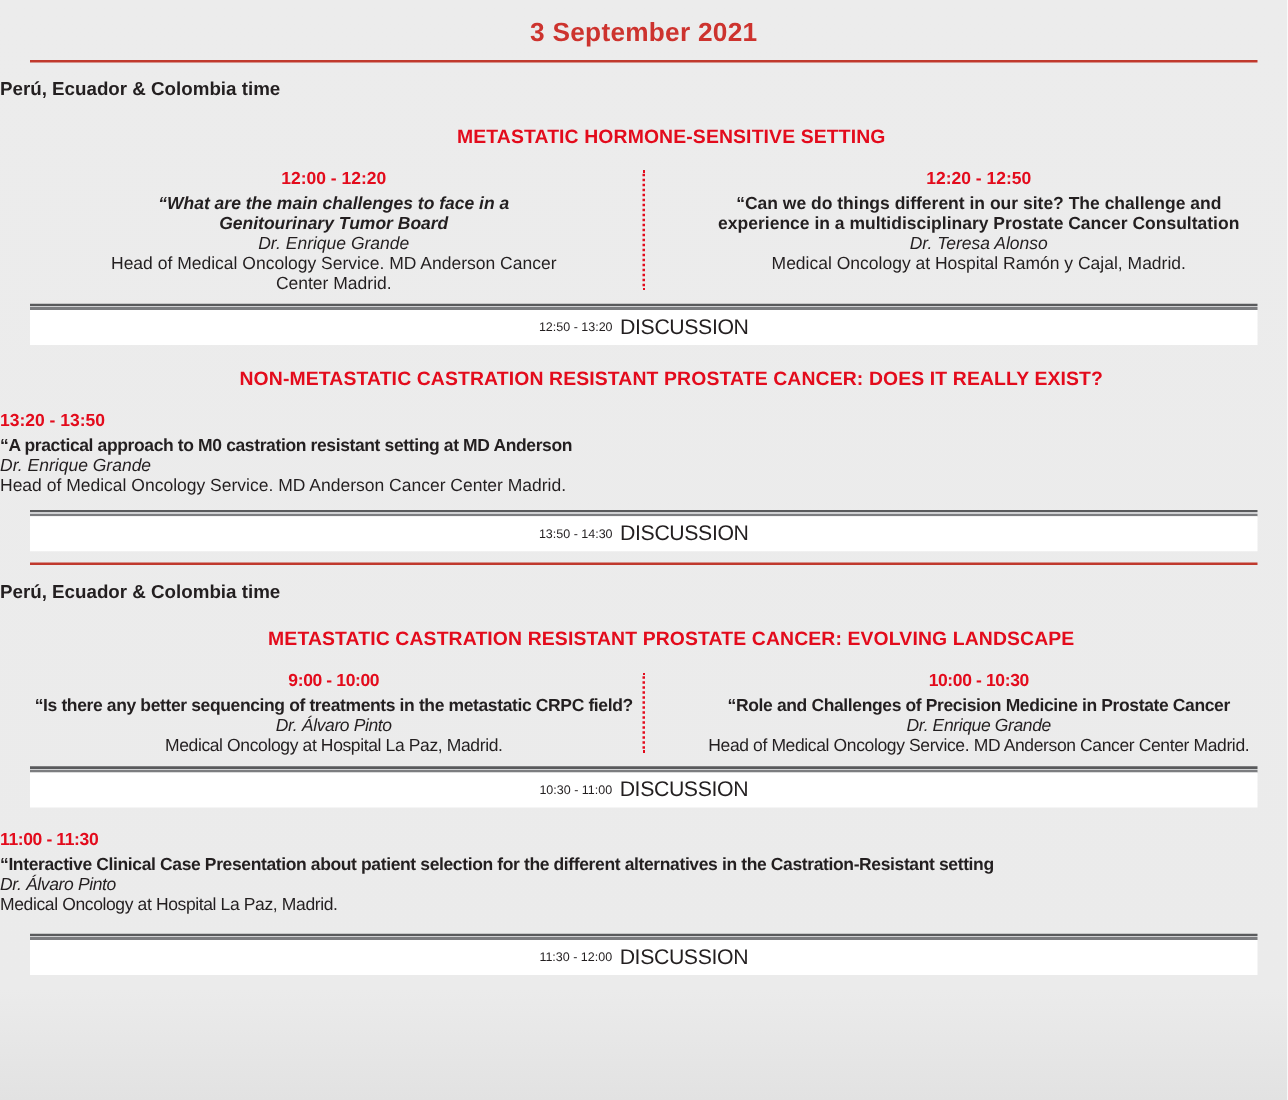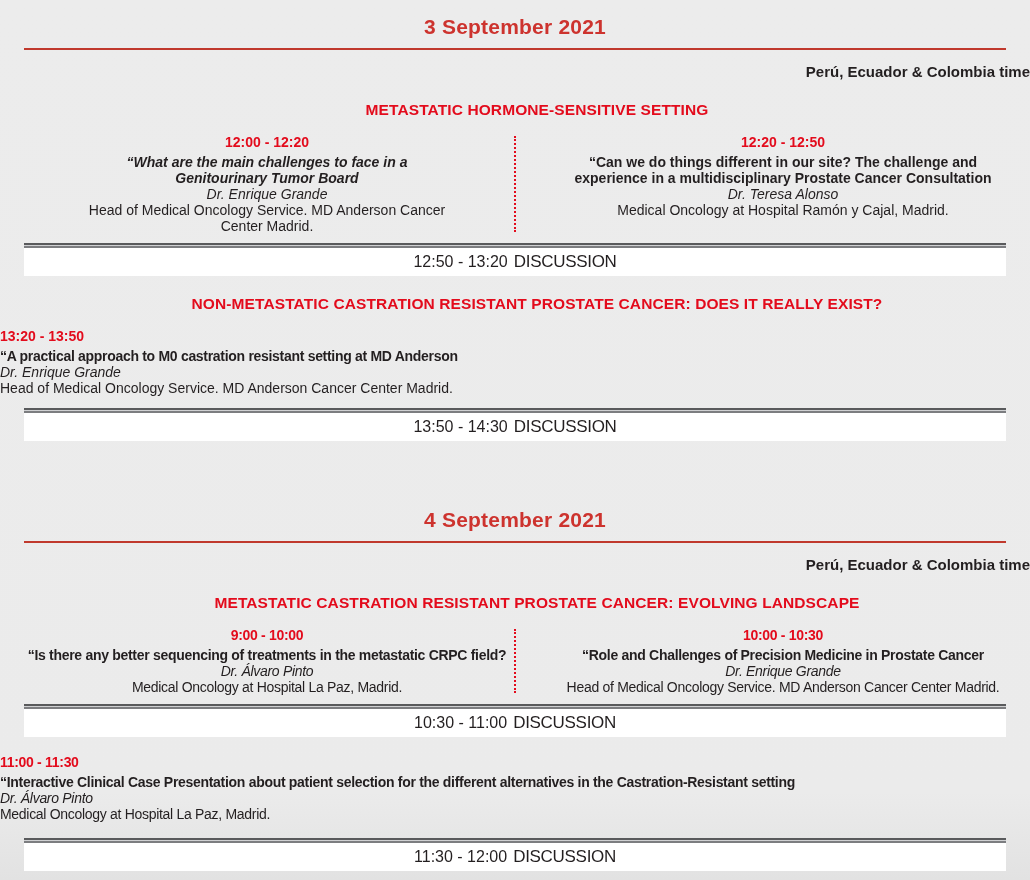--- a/index.html
+++ b/index.html
@@ -8,42 +8,42 @@
   .page {
     position:relative; width:1030px; height:880px; overflow:hidden;
     background:linear-gradient(180deg,#ececec 0%,#ebebeb 90%,#e2e2e2 100%);
     color:#231f20;
   }
   .date-heading {
     padding-top:15px; font-size:21px; font-weight:bold; color:#cd332e;
     text-align:center; letter-spacing:.2px;
   }
   .rule { margin:9px 24px 0 24px; height:0; border-top:2px solid #c0392d; }
-  .timezone { margin-top:13px; font-size:15px; font-weight:bold; text-align:right; }
+  .timezone { margin-top:13px; font-size:15px; font-weight:bold; text-align:left; }
   .section-title {
     margin-top:21px; font-size:15.5px; font-weight:bold; color:#e30b1c;
     text-align:center; letter-spacing:.1px;margin-left:44px;
   }
   .two-col { margin-top:15px; display:flex; align-items:stretch; }
   .col { flex:1 1 50%; display:flex; justify-content:center;padding-left:20px; }
   .col .inner { text-align:center; }
   .v-divider { width:0; border-left:2px dotted #e30b1c; margin:2px 0; }
   .session { text-align:left; }
   .session .time { font-size:14px; font-weight:bold; color:#e30b1c; margin-bottom:4px; }
   .session .title { font-size:14px; font-weight:bold; line-height:16px; }
   .session .speaker { font-size:14px; font-style:italic; line-height:16px; }
   .session .affil { font-size:14px; line-height:16px; }
   .session-single { margin-top:15px; }
   .disc { margin:9px 24px 0 24px; }
   .disc-lines { height:5px; background:linear-gradient(#595a5c 0 2px,#cfd0d2 2px 3px,#7c7d80 3px 5px); }
   .disc-white {
     background:#ffffff; height:28px; display:flex; align-items:center;
     justify-content:center; gap:6px;
   }
-  .disc-time { font-size:16px; }
+  .disc-time { font-size:10px; }
   .disc-label { font-size:17px; letter-spacing:-0.5px; }
   .gap-day { margin-top:52px; }
   .condensed { letter-spacing:-0.3px; }
 </style>
 </head>
 <body>
 
 <div class="page">
 
   <div class="date-heading">3 September 2021</div>
@@ -89,21 +89,20 @@
   </div>
 
   <div class="disc" style="margin-top:12px;">
     <div class="disc-lines"></div>
     <div class="disc-white">
       <span class="disc-time">13:50 - 14:30</span>
       <span class="disc-label condensed">DISCUSSION</span>
     </div>
   </div>
 
-  <div class="date-heading gap-day">4 September 2021</div>
   <div class="rule"></div>
   <div class="timezone">Perú, Ecuador &amp; Colombia time</div>
   <div class="section-title">METASTATIC CASTRATION RESISTANT PROSTATE CANCER: EVOLVING LANDSCAPE</div>
 
   <div class="two-col">
     <div class="col">
       <div class="inner session condensed" style="max-width:500px;text-align:center;">
         <div class="time">9:00 - 10:00</div>
         <div class="title">“Is there any better sequencing of treatments in the metastatic CRPC field?</div>
         <div class="speaker">Dr. Álvaro Pinto</div>

